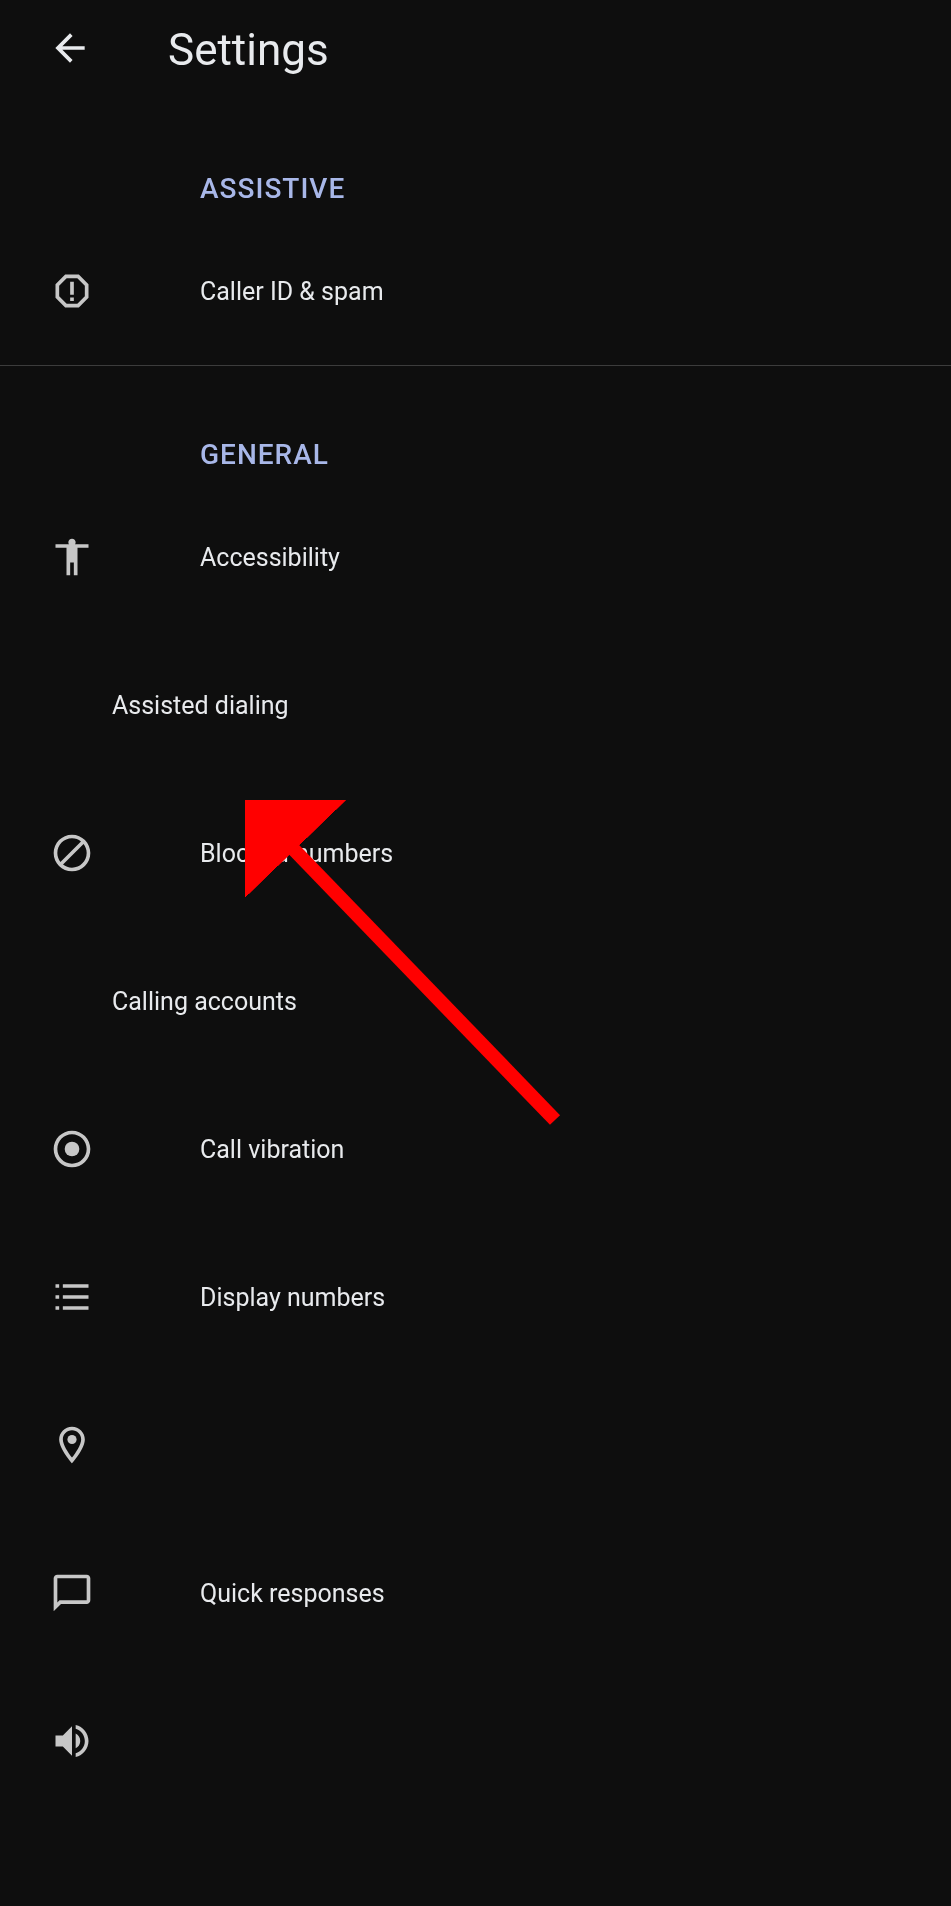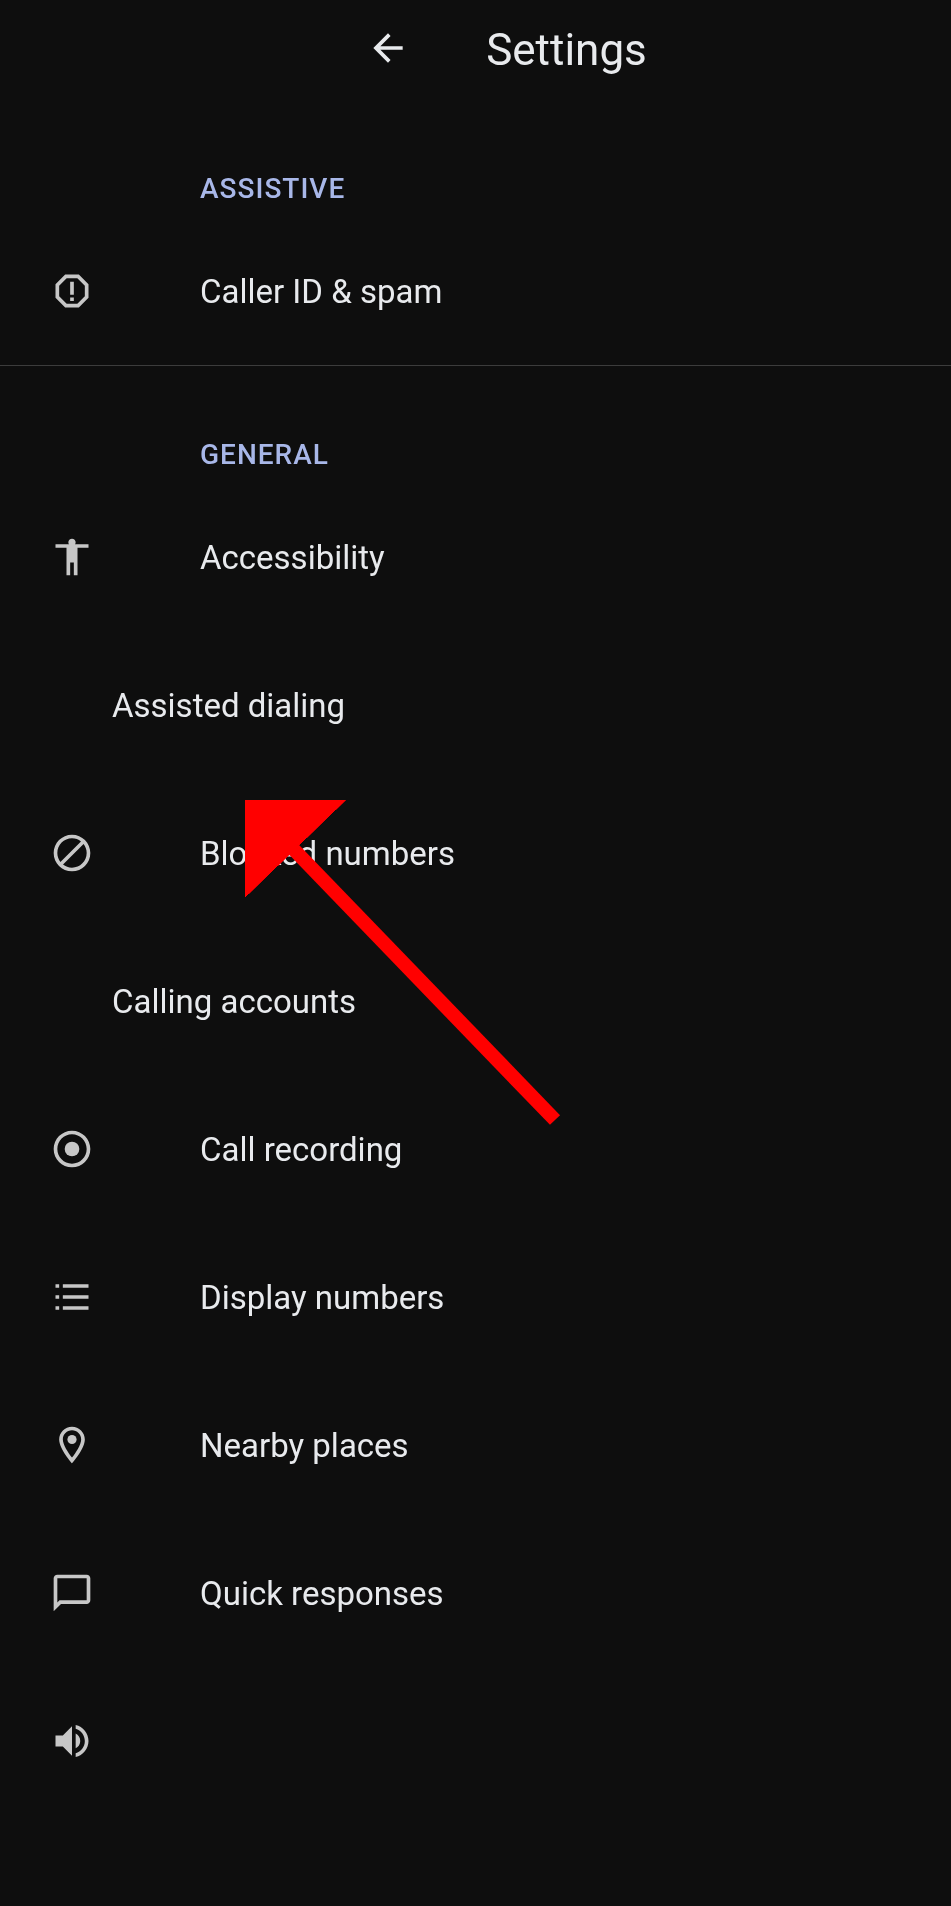--- a/index.html
+++ b/index.html
@@ -13,22 +13,21 @@
     background: #0e0e0e;
     font-family: 'Roboto', 'Segoe UI', Arial, sans-serif;
     color: #e8eaed;
     overflow: hidden;
     position: relative;
   }
   .appbar {
     display: flex;
     align-items: center;
     height: 100px;
-    padding-left: 56px;
-    justify-content: center;
+    padding-left: 42px;
   }
   .back-btn {
     width: 56px;
     height: 56px;
     display: flex;
     align-items: center;
     justify-content: center;
     cursor: pointer;
   }
   .back-btn svg {
@@ -63,21 +62,21 @@
     align-items: center;
     justify-content: center;
     flex-shrink: 0;
   }
   .icon-slot svg {
     width: 44px;
     height: 44px;
     fill: #c7c7c7;
   }
   .item-label {
-    font-size: 33px;
+    font-size: 25px;
     font-weight: 400;
     color: #e8eaed;
     margin-left: 100px;
   }
   .no-icon .item-label {
     margin-left: 68px;
   }
   .divider {
     height: 1px;
     background: #3c3c3c;
@@ -149,40 +148,39 @@
   <div class="item-label">Calling accounts</div>
 </div>
 
 <div class="list-item">
   <div class="icon-slot">
     <svg viewBox="0 0 24 24">
         <path d="M12 2C6.48 2 2 6.48 2 12s4.48 10 10 10 10-4.48 10-10S17.52 2 12 2zm0 18c-4.41 0-8-3.59-8-8s3.59-8 8-8 8 3.59 8 8-3.59 8-8 8z"></path>
         <circle cx="12" cy="12" r="4"></circle>
       </svg>
   </div>
-  <div class="item-label">Call recording</div>
+  <div class="item-label">Call vibration</div>
 </div>
 
 <div class="list-item">
   <div class="icon-slot">
     <svg viewBox="0 0 24 24">
         <path d="M3 5h2v2H3V5zm4 0h14v2H7V5zM3 11h2v2H3v-2zm4 0h14v2H7v-2zM3 17h2v2H3v-2zm4 0h14v2H7v-2z"></path>
       </svg>
   </div>
   <div class="item-label">Display numbers</div>
 </div>
 
 <div class="list-item">
   <div class="icon-slot">
     <svg viewBox="0 0 24 24">
         <path d="M12 2C8.13 2 5 5.13 5 9c0 5.25 7 13 7 13s7-7.75 7-13c0-3.87-3.13-7-7-7zm0 2c2.76 0 5 2.24 5 5 0 2.88-2.88 7.19-5 9.88C9.92 16.21 7 11.85 7 9c0-2.76 2.24-5 5-5z"></path>
         <circle cx="12" cy="9" r="2.5"></circle>
       </svg>
   </div>
-  <div class="item-label">Nearby places</div>
 </div>
 
 <div class="list-item">
   <div class="icon-slot">
     <svg viewBox="0 0 24 24">
         <path d="M20 2H4c-1.1 0-2 .9-2 2v18l4-4h14c1.1 0 2-.9 2-2V4c0-1.1-.9-2-2-2zm0 14H5.17L4 17.17V4h16v12z"></path>
       </svg>
   </div>
   <div class="item-label">Quick responses</div>
 </div>

